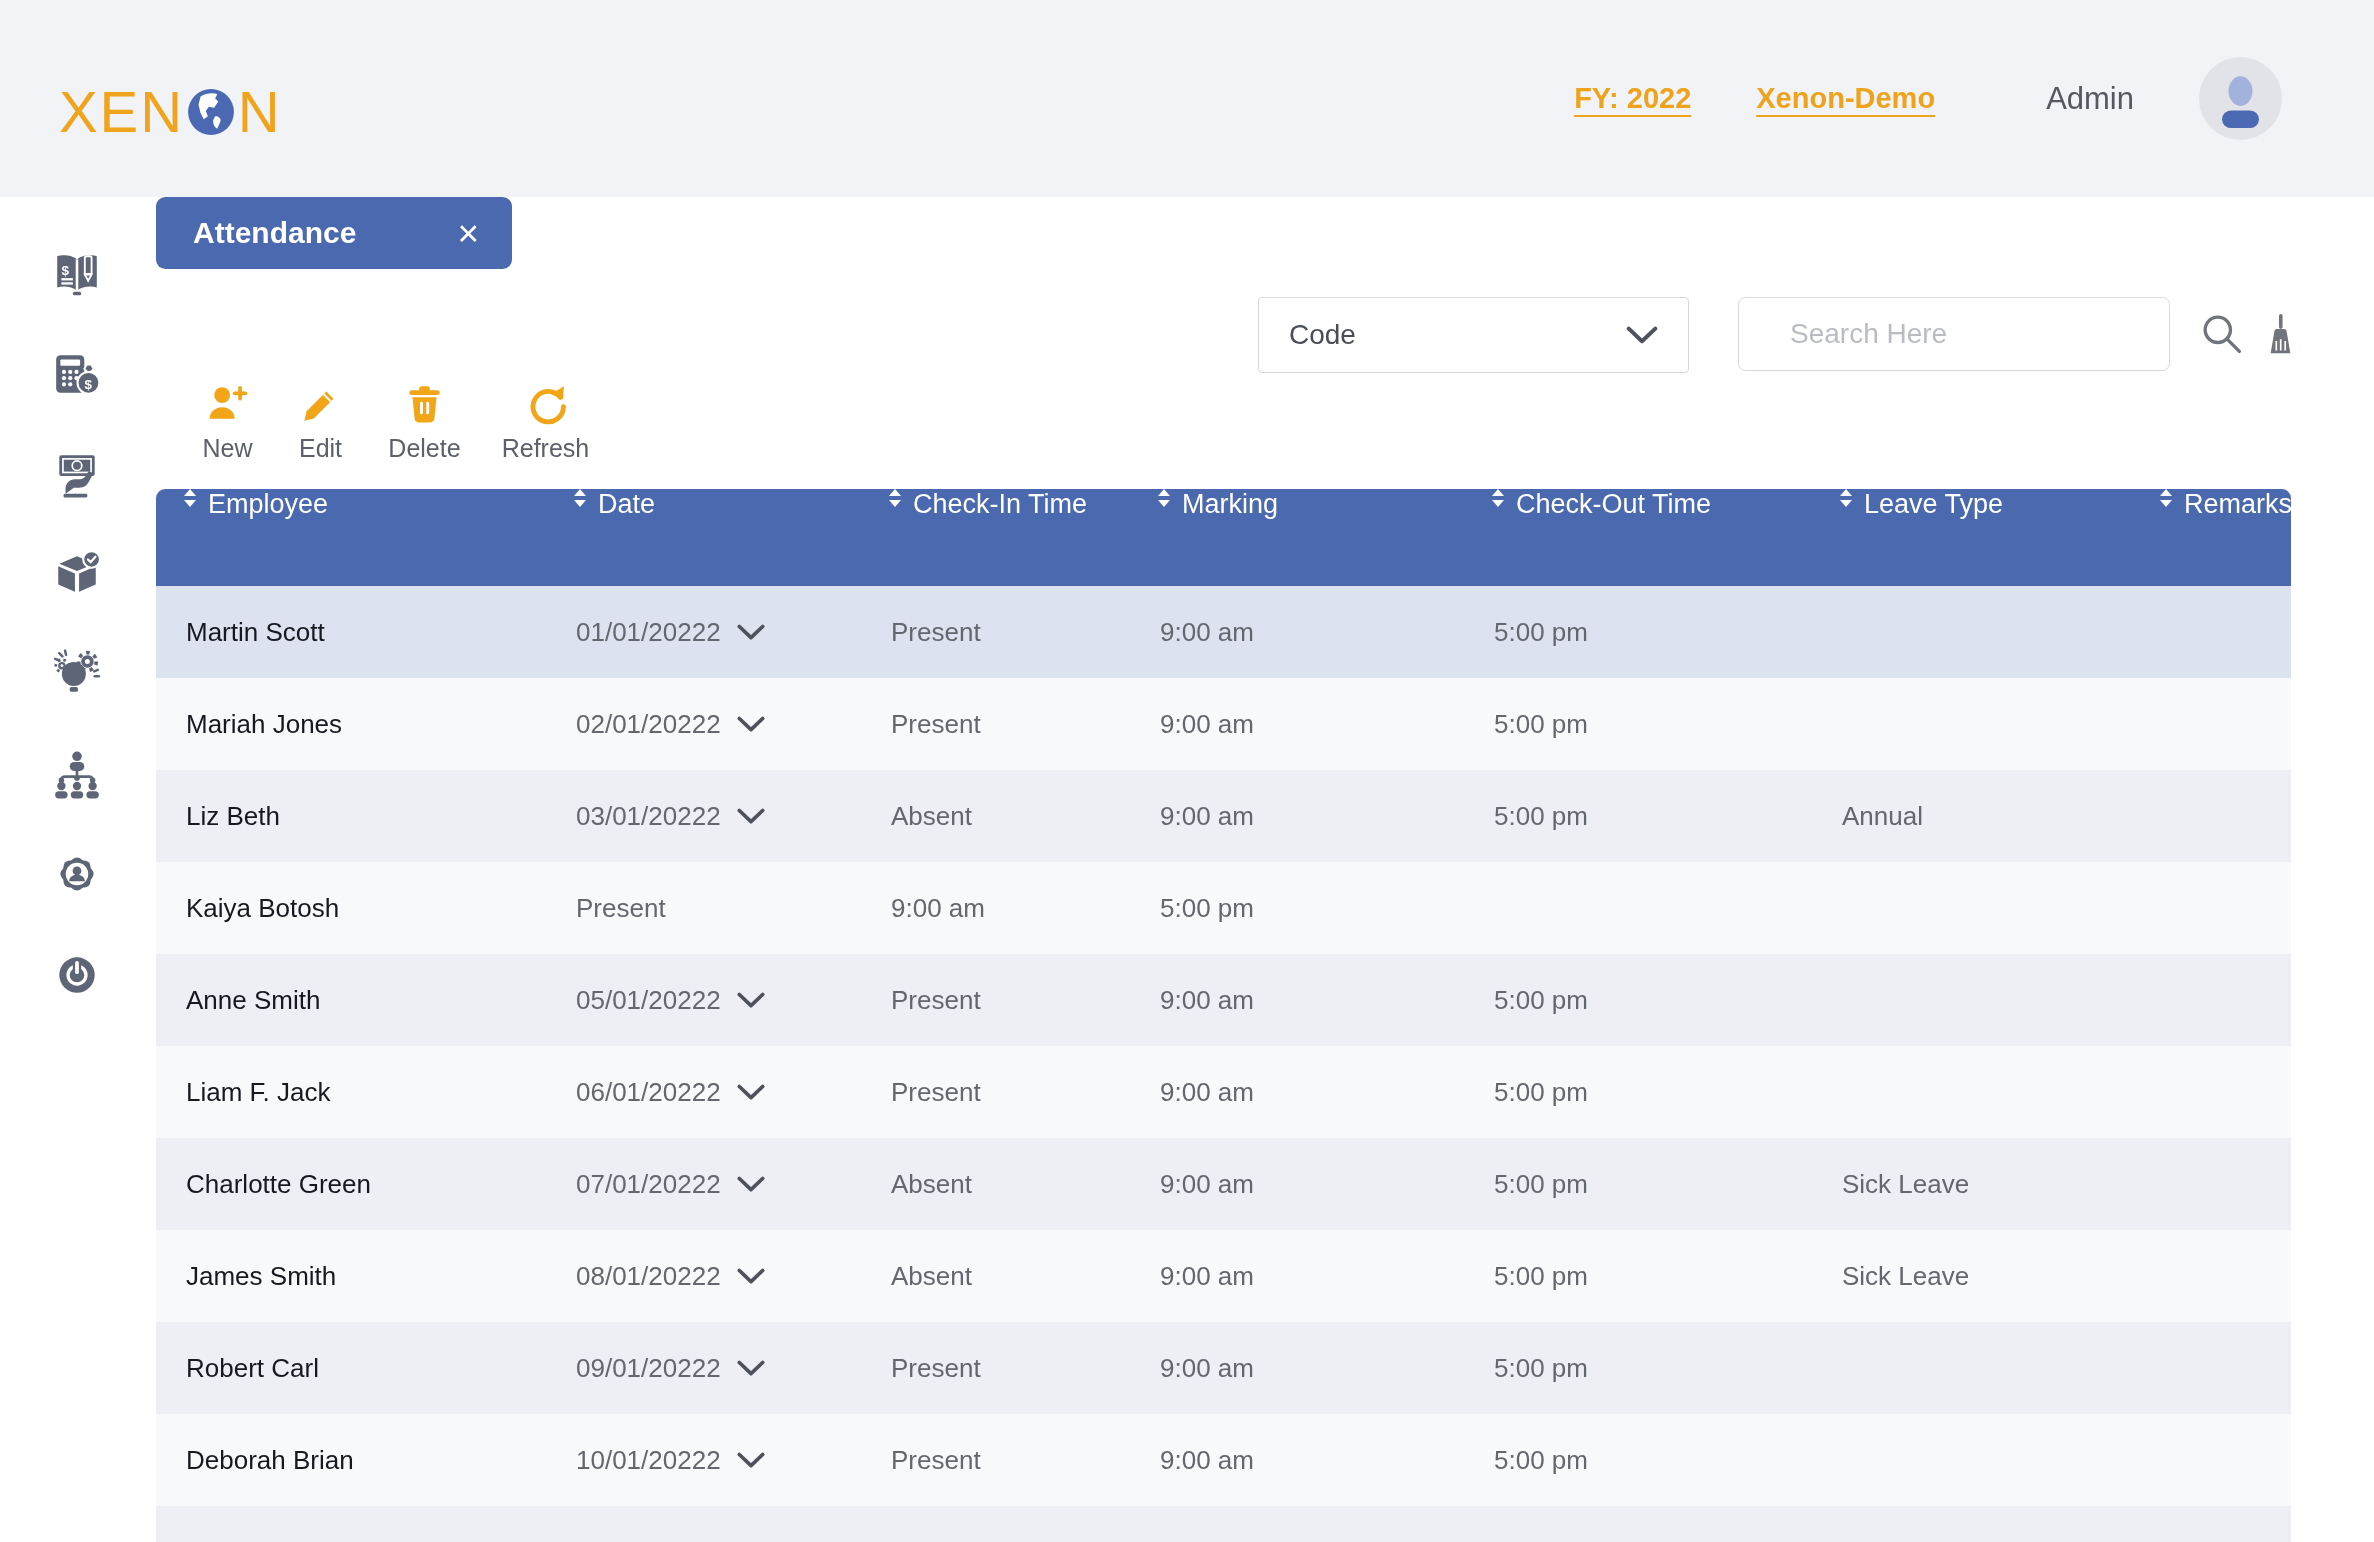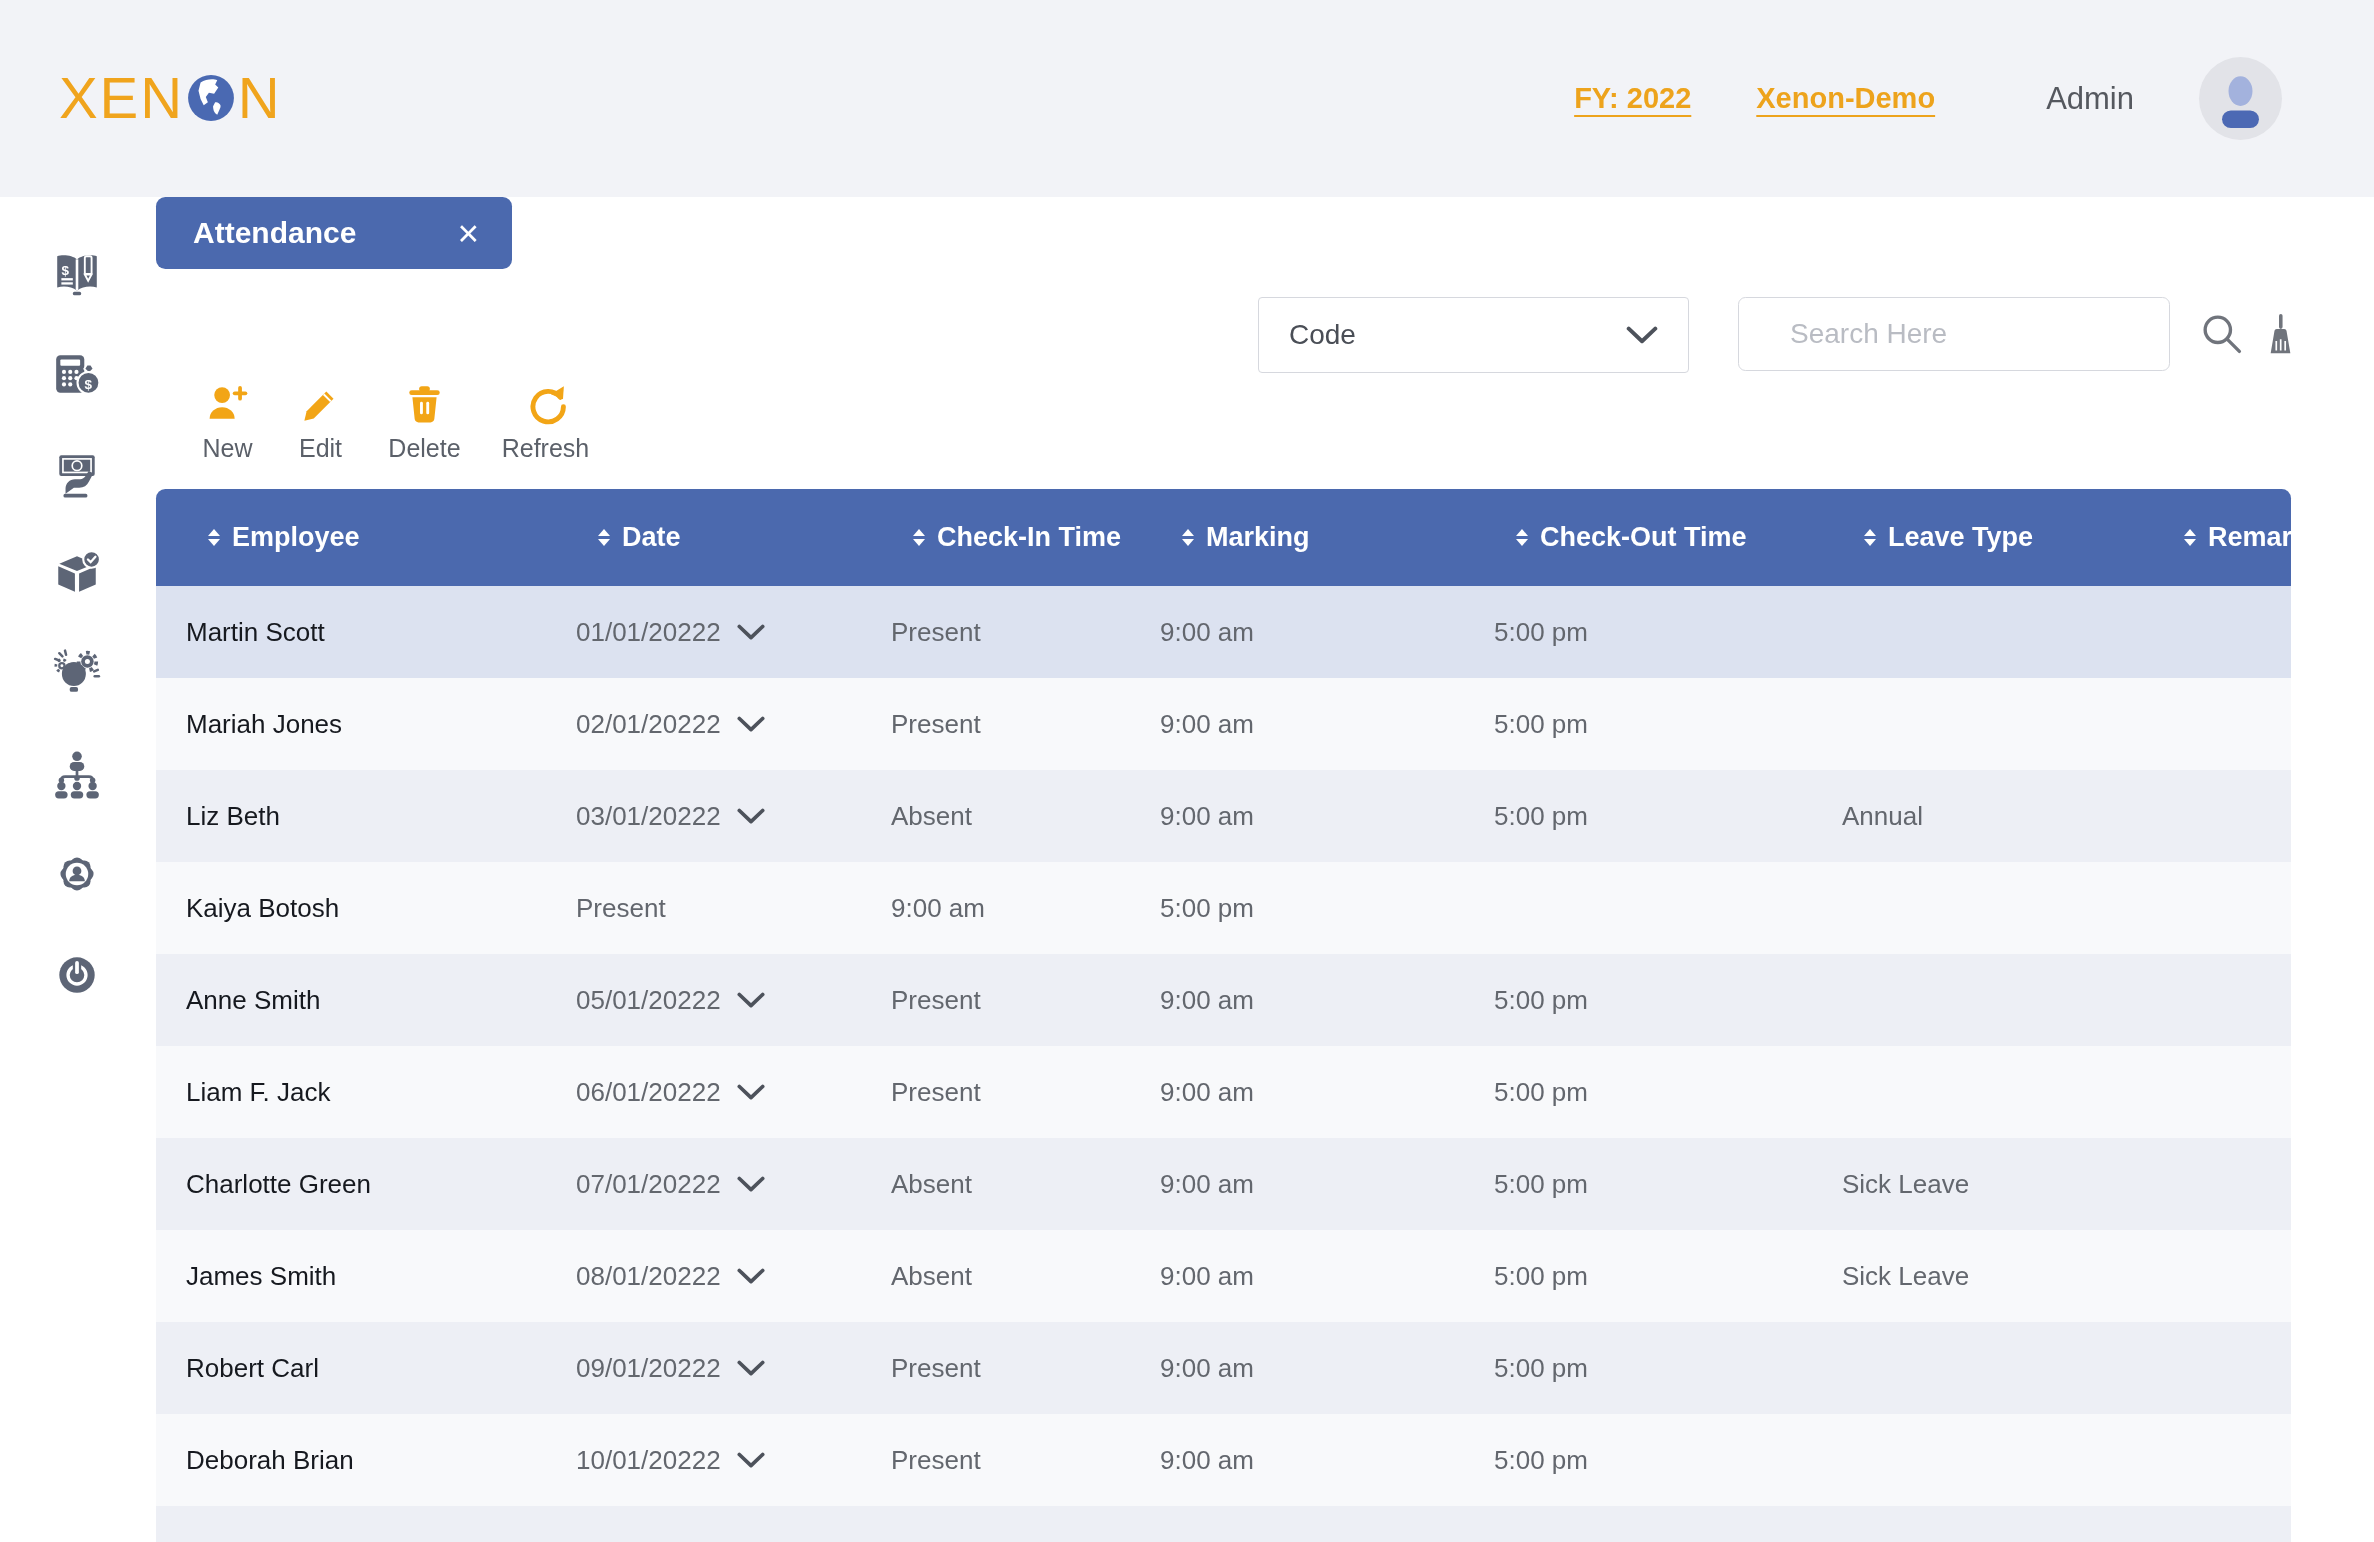--- a/index.html
+++ b/index.html
@@ -1,21 +1,21 @@
 <!DOCTYPE html>
 <html style="font-size:15px"><head>
 <meta charset="utf-8">
 <style>
   html,body{margin:0;padding:0;background:#fff;}
   #app{position:relative;width:2375px;height:1543px;overflow:hidden;
        font-family:"Liberation Sans",sans-serif;background:#ffffff;}
   
   .topbar{position:absolute;left:0;top:0;width:2375px;height:197px;background:#f2f3f7;
           border-bottom:0.9px solid #e7e8ec;}
-  .logo{position:absolute;left:59px;top:70px;display:flex;align-items:center;
+  .logo{position:absolute;left:59px;top:84px;display:flex;align-items:center;
         font-size:58px;font-weight:500;color:#f0a41d;letter-spacing:1.9px;line-height:56px;}
   .logo svg{margin:0 1.9px;}
   .top-right{position:absolute;right:93px;top:0;height:197px;display:flex;align-items:center;gap:65px;}
   .gold-link{color:#eda31c;font-size:29px;font-weight:700;text-decoration:underline;
              text-underline-offset:7.4px;cursor:pointer;}
   .admin-label{color:#55585f;font-size:31px;font-weight:500;margin-left:46px;}
   .avatar{width:83px;height:83px;border-radius:50%;background:#e2e3e8;overflow:hidden;position:relative;}
   
   .sidebar{position:absolute;left:0;top:197px;width:156px;height:1346px;background:#ffffff;
            border-right:0.9px solid #ebecf0;}
@@ -43,21 +43,21 @@
   
   .toolbar-btn{position:absolute;top:186px;width:111px;display:flex;flex-direction:column;
           align-items:center;gap:8.3px;cursor:pointer;}
   .toolbar-btn svg{width:43px;height:43px;}
   .toolbar-btn .lbl{font-size:25px;color:#5b6069;}
   .tb-new{left:16px;} .tb-edit{left:109px;} .tb-delete{left:213px;} .tb-refresh{left:334px;}
   
   .table{position:absolute;left:0;top:292px;width:2135px;}
   .thead,.tr{display:grid;grid-template-columns:390px 315px 269px 334px 348px 320px 1fr;}
   .thead{background:#4b69ae;height:97px;border-radius:9.3px 9.3px 0 0;}
-  .th{display:flex;align-items:center;padding-left:28px;color:#fff;font-size:27px;font-weight:700;margin-left:24px;}
+  .th{display:flex;padding-left:28px;color:#fff;font-size:27px;font-weight:400;}
   .sort{display:inline-flex;flex-direction:column;gap:3.7px;margin-right:12px;}
   .sort i{display:block;width:0;height:0;border-left:6.5px solid transparent;border-right:6.5px solid transparent;}
   .sort .u{border-bottom:7.4px solid #fff;}
   .sort .d{border-top:7.4px solid #fff;}
   .tr{height:92px;}
   .tr.alt{background:#edeff5;}
   .tr.base{background:#f8f9fb;}
   .tr.selected{background:#dce2f0;}
   .td{display:flex;align-items:center;padding-left:30px;font-size:26px;color:#63676e;}
   .td.emp{color:#16191f;}

